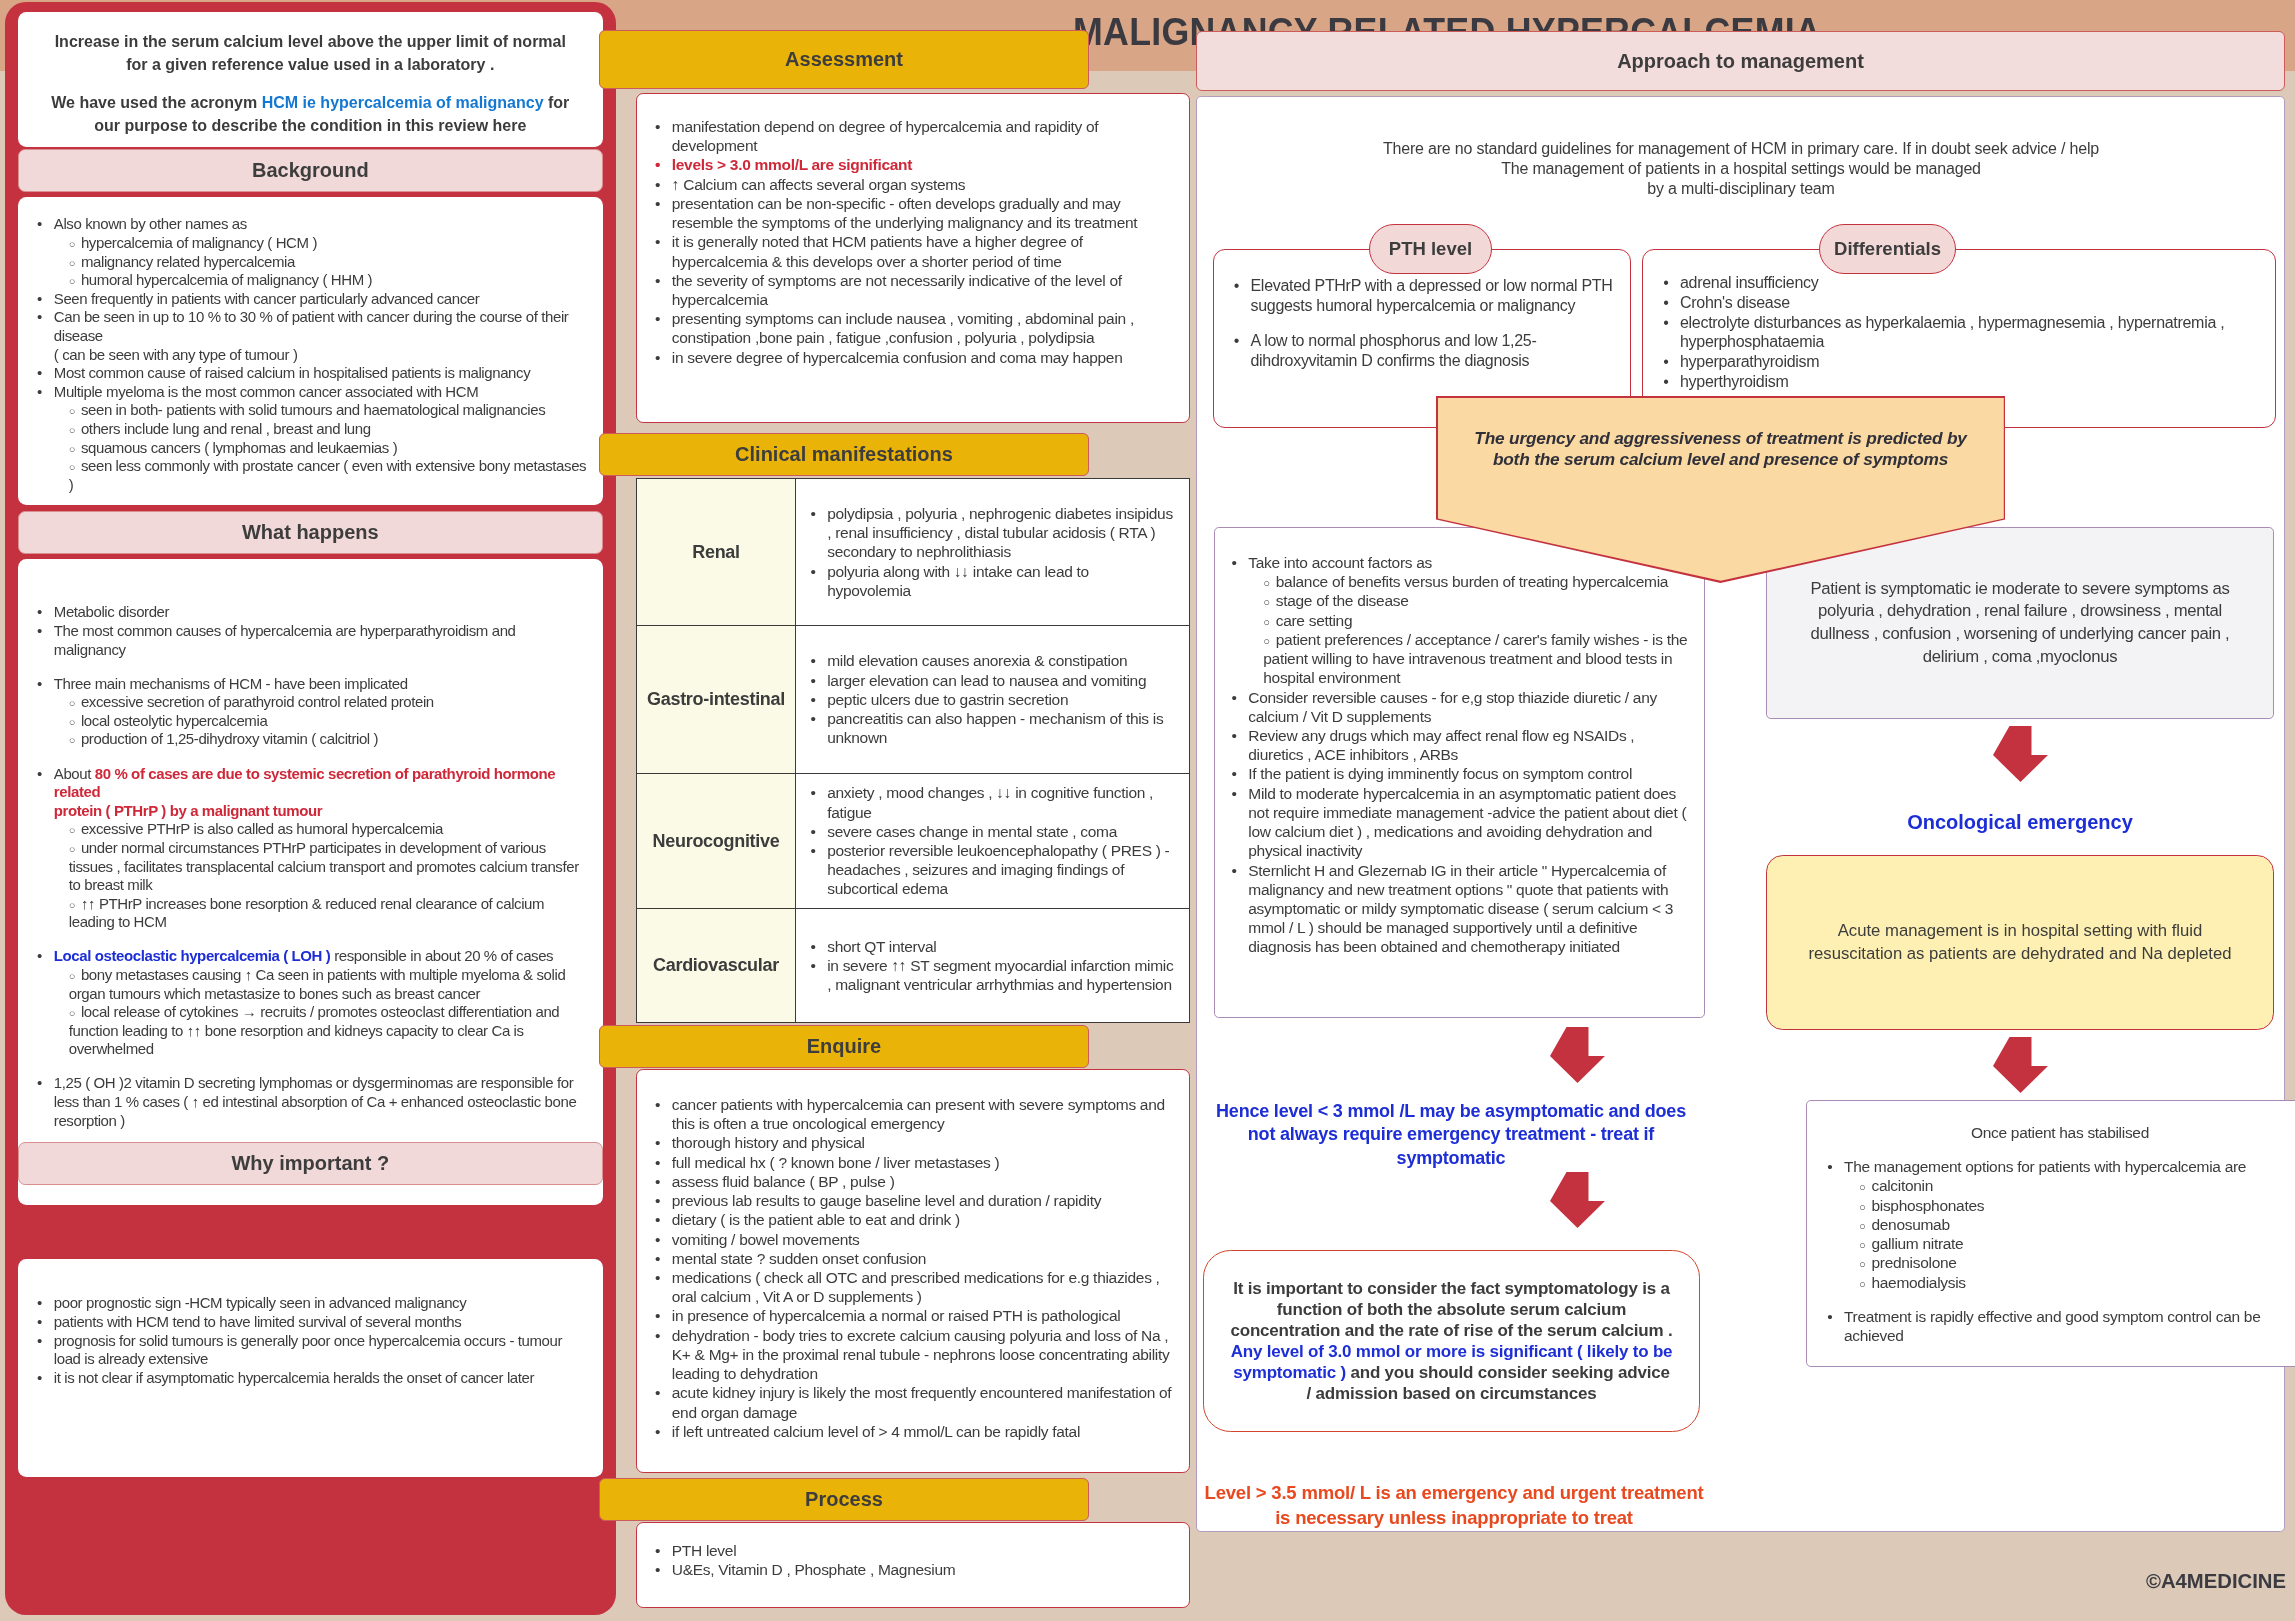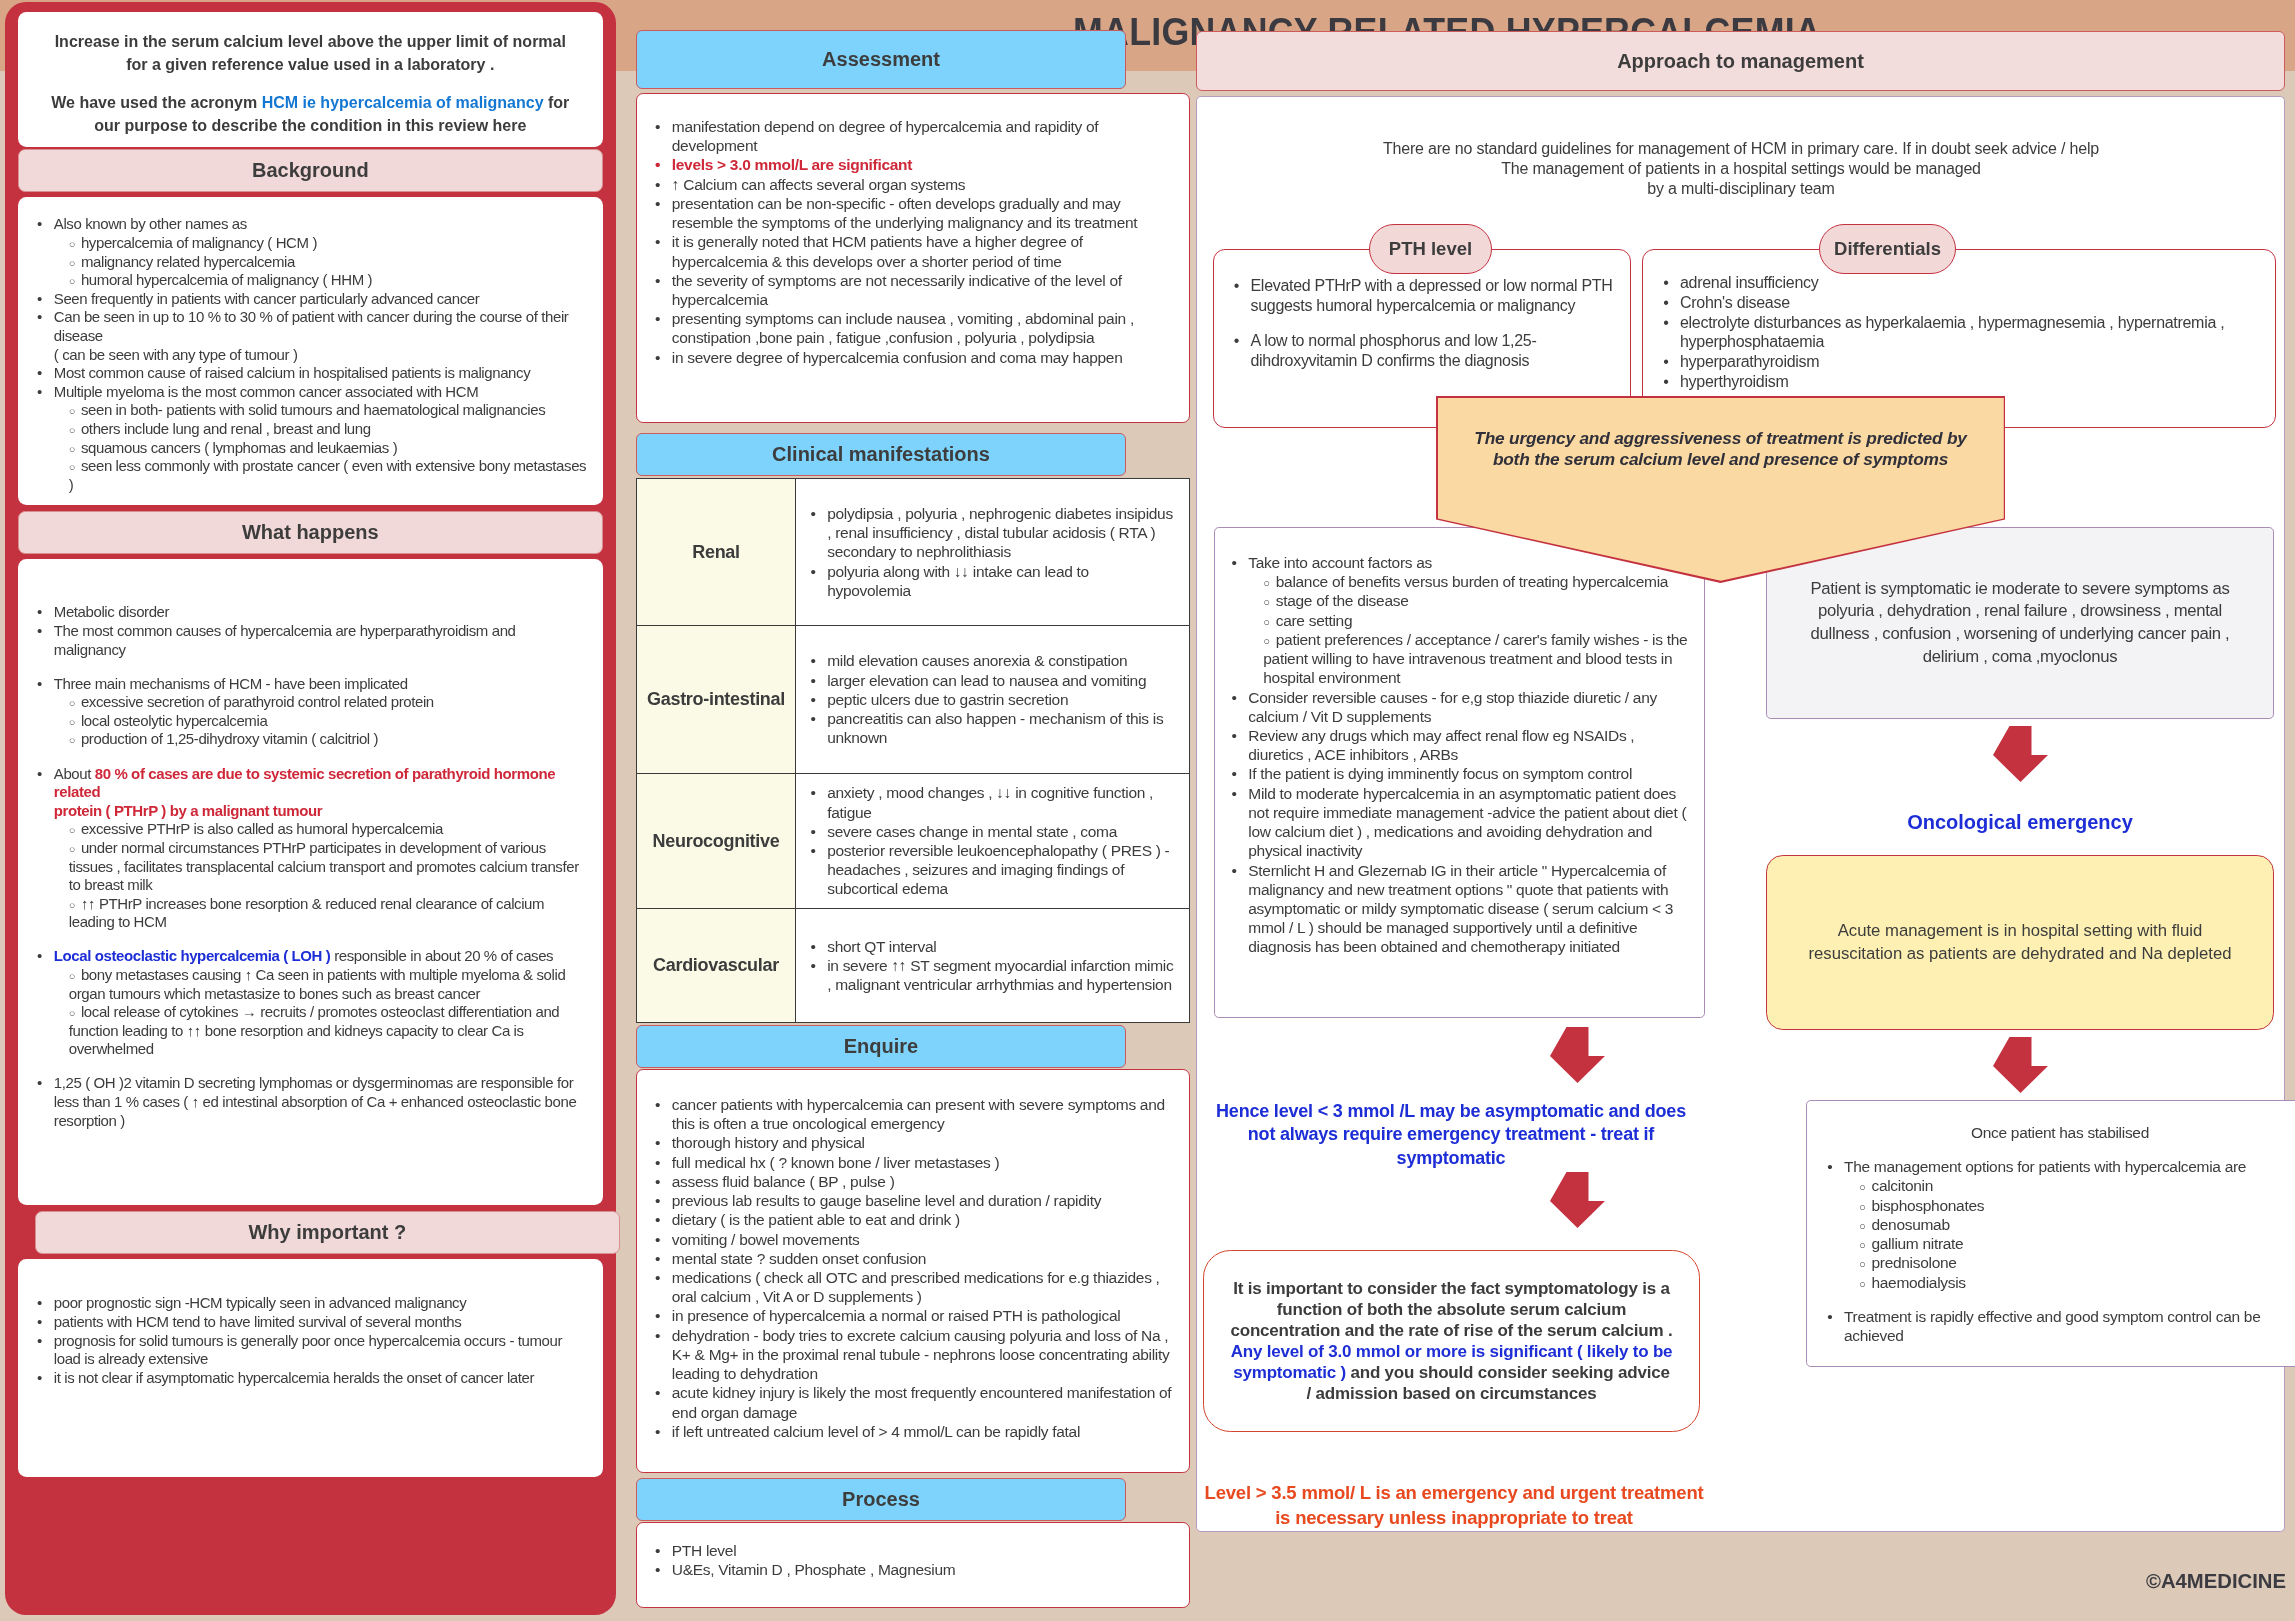--- a/index.html
+++ b/index.html
@@ -27,25 +27,25 @@
   
   #left-panel{position:absolute;left:4.8px;top:2.4px;width:611px;height:1613px;background:#c43240;border-radius:21px;}
   .lbox{position:absolute;left:13px;width:585px;background:#fff;border-radius:8.4px;box-sizing:border-box;overflow:hidden;}
   .lheader{position:absolute;left:13px;width:585px;height:43px;background:#f2d9d9;border:1.2px solid #d98f8f;border-radius:7.2px;box-sizing:border-box;display:flex;align-items:center;justify-content:center;font-size:20px;font-weight:bold;color:#3d3d3d;}
   #intro-box{top:9.6px;height:135px;padding:19px 24px;font-size:16px;}
   #intro-box .line{line-height:1.42;}
   #bg-header{top:147px;}
   #bg-content{top:195px;height:308px;padding:18px 14.3px 9.6px 12px;font-size:15px;letter-spacing:-0.4px;}
   #wh-header{top:509px;}
   #wh-content{top:557px;height:646px;padding:44px 15.5px 9.6px 12px;font-size:15px;letter-spacing:-0.4px;}
-  #wi-header{top:1209px;margin-left:17px;}
+  #wi-header{top:1140px;}
   #wi-content{top:1257px;height:218px;padding:35px 15.5px 9.6px 12px;font-size:15px;letter-spacing:-0.4px;}
 
   
-  .mheader{position:absolute;left:636px;width:490px;background:#7dd3fc;border:1.2px solid #cc5b5b;border-radius:6px;box-sizing:border-box;display:flex;align-items:center;justify-content:center;font-size:20px;font-weight:bold;color:#3d3d3d;}
+  .mheader{position:absolute;left:599px;width:490px;background:#eab308;border:1.2px solid #cc5b5b;border-radius:6px;box-sizing:border-box;display:flex;align-items:center;justify-content:center;font-size:20px;font-weight:bold;color:#3d3d3d;}
   .mbox{position:absolute;left:636px;width:554px;background:#fff;border:1.2px solid #c43240;border-radius:7.2px;box-sizing:border-box;overflow:hidden;font-size:15.5px;letter-spacing:-0.3px;}
   #m-assess-header{top:30px;height:59px;}
   #m-assess-box{top:93px;height:330px;padding:23px 14.3px 8.4px 10.8px;}
   #m-clin-header{top:433px;height:43px;}
   #m-table{position:absolute;left:636px;top:478px;width:554px;height:545px;background:#fff;border:1.8px solid #3a3a3a;box-sizing:border-box;display:flex;flex-direction:column;font-size:15.5px;letter-spacing:-0.3px;}
   .trow{display:flex;border-bottom:1.2px solid #3a3a3a;box-sizing:border-box;}
   .trow:nth-child(1){height:147px;}
   .trow:nth-child(2){height:148px;}
   .trow:nth-child(3){height:135px;}
   .trow:nth-child(4){height:110px;border-bottom:none;flex:1;}

